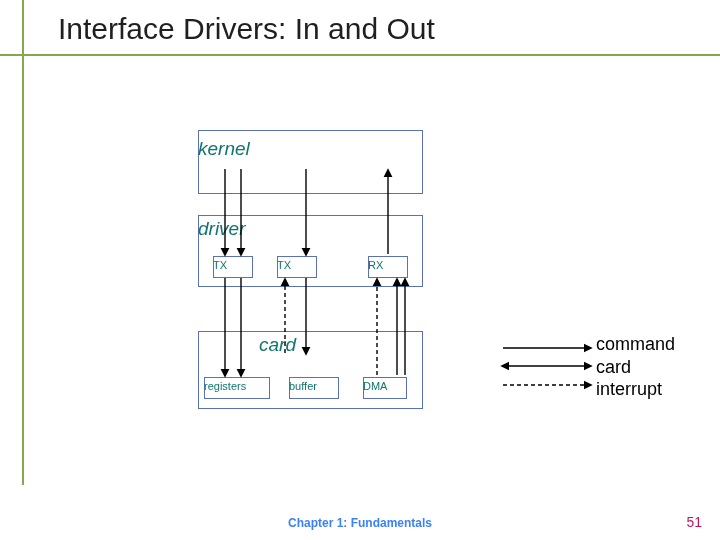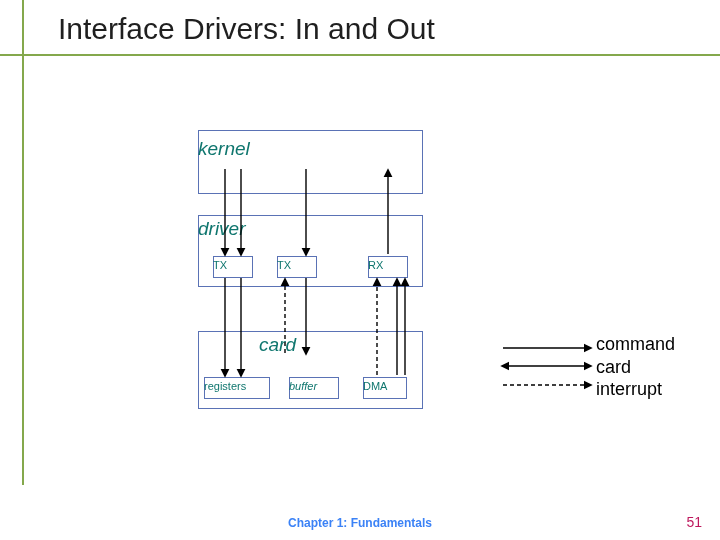--- a/index.html
+++ b/index.html
@@ -101,21 +101,21 @@
 <div class="box" style="left:368px; top:256px; width:40px; height:22px;"></div>
 <div class="lbl small" style="left:368px; top:259px; width:20px;">RX</div>
 
 <div class="box" style="left:198px; top:331px; width:225px; height:78px;"></div>
 <div class="lbl big" style="left:259px; top:334px; width:92px;">card</div>
 
 <div class="box" style="left:204px; top:377px; width:66px; height:22px;"></div>
 <div class="lbl small" style="left:204px; top:380px; width:56px;">registers</div>
 
 <div class="box" style="left:289px; top:377px; width:50px; height:22px;"></div>
-<div class="lbl small" style="left:289px; top:380px; width:42px;font-style:italic;">buffer</div>
+<div class="lbl small" style="left:289px; top:380px; width:42px;">buffer</div>
 
 <div class="box" style="left:363px; top:377px; width:44px; height:22px;"></div>
 <div class="lbl small" style="left:363px; top:380px; width:44px;">DMA</div>
 
 <div class="legend">
   <div>command</div>
   <div>card</div>
   <div>interrupt</div>
 </div>
 

